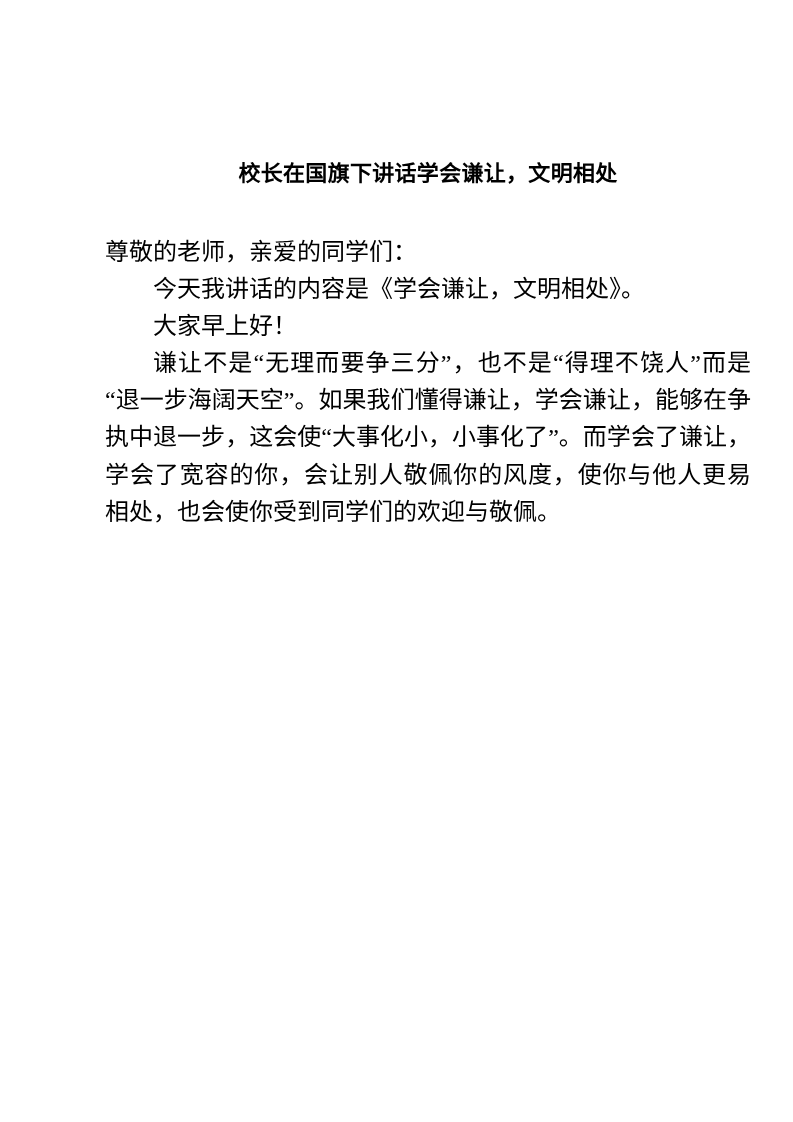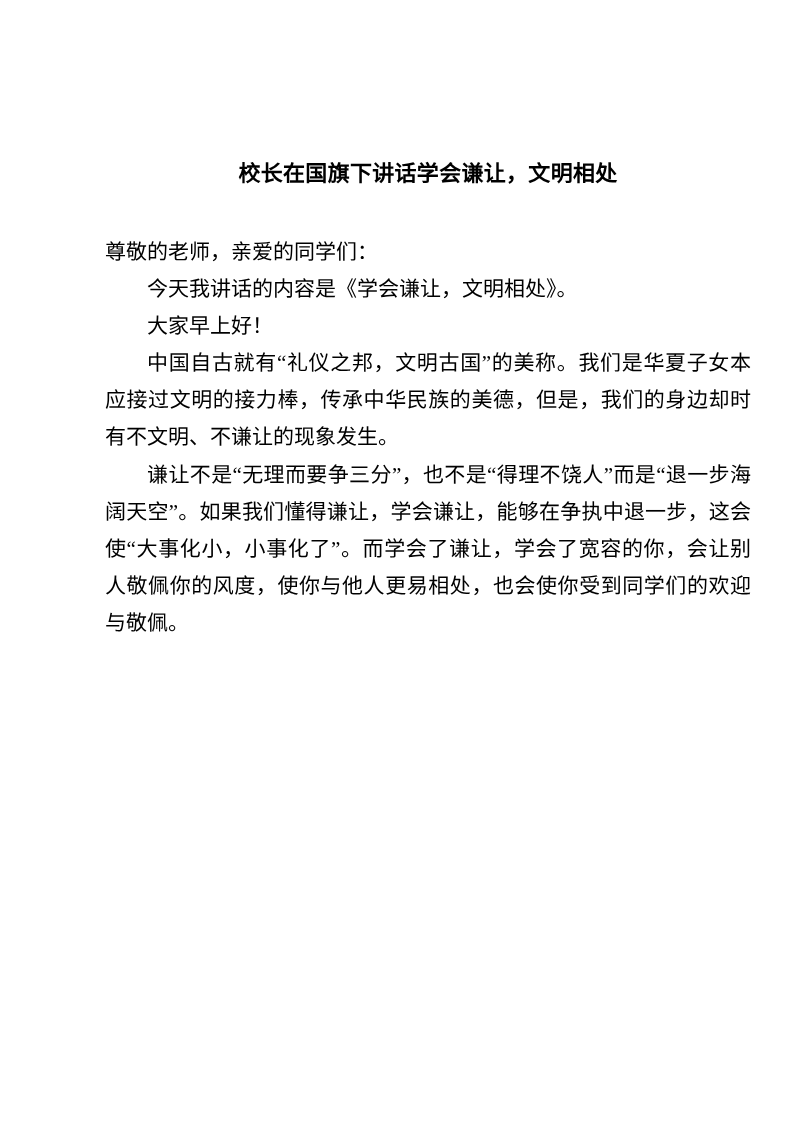--- a/index.html
+++ b/index.html
@@ -24,37 +24,36 @@
     font-size: 22px;
     font-weight: 700;
     line-height: 29px;
     text-align: center;
     letter-spacing: 0.3px;
     color: #000000;
   }
   .doc-body p {
     margin: 0;
     font-family: "Liberation Serif", "DejaVu Serif", serif;
-    font-size: 21px;
+    font-size: 24px;
     line-height: 37.1px;
     text-align: justify;
     text-indent: 2em;
     color: #000000;
     word-break: break-all;
   }
   .doc-body p.no-indent {
     text-indent: 0;
   }
 </style>
 </head>
 <body>
 
 <main class="page">
   <h1 class="doc-title">校长在国旗下讲话学会谦让，文明相处</h1>
 
   <div class="doc-body">
     <p class="no-indent">尊敬的老师，亲爱的同学们：</p>
     <p>今天我讲话的内容是《学会谦让，文明相处》。</p>
     <p>大家早上好！</p>
-    <p>中国自古就有“礼仪之邦，文明古国”的美称。我们是华夏子女本应接过文明的接力棒，传承中华民族的美德，但是，我们的身边却时有不文明、不谦让的现象发生。</p>
     <p>谦让不是“无理而要争三分”，也不是“得理不饶人”而是“退一步海阔天空”。如果我们懂得谦让，学会谦让，能够在争执中退一步，这会使“大事化小，小事化了”。而学会了谦让，学会了宽容的你，会让别人敬佩你的风度，使你与他人更易相处，也会使你受到同学们的欢迎与敬佩。</p>
   </div>
 </main>
 
 </body></html>

